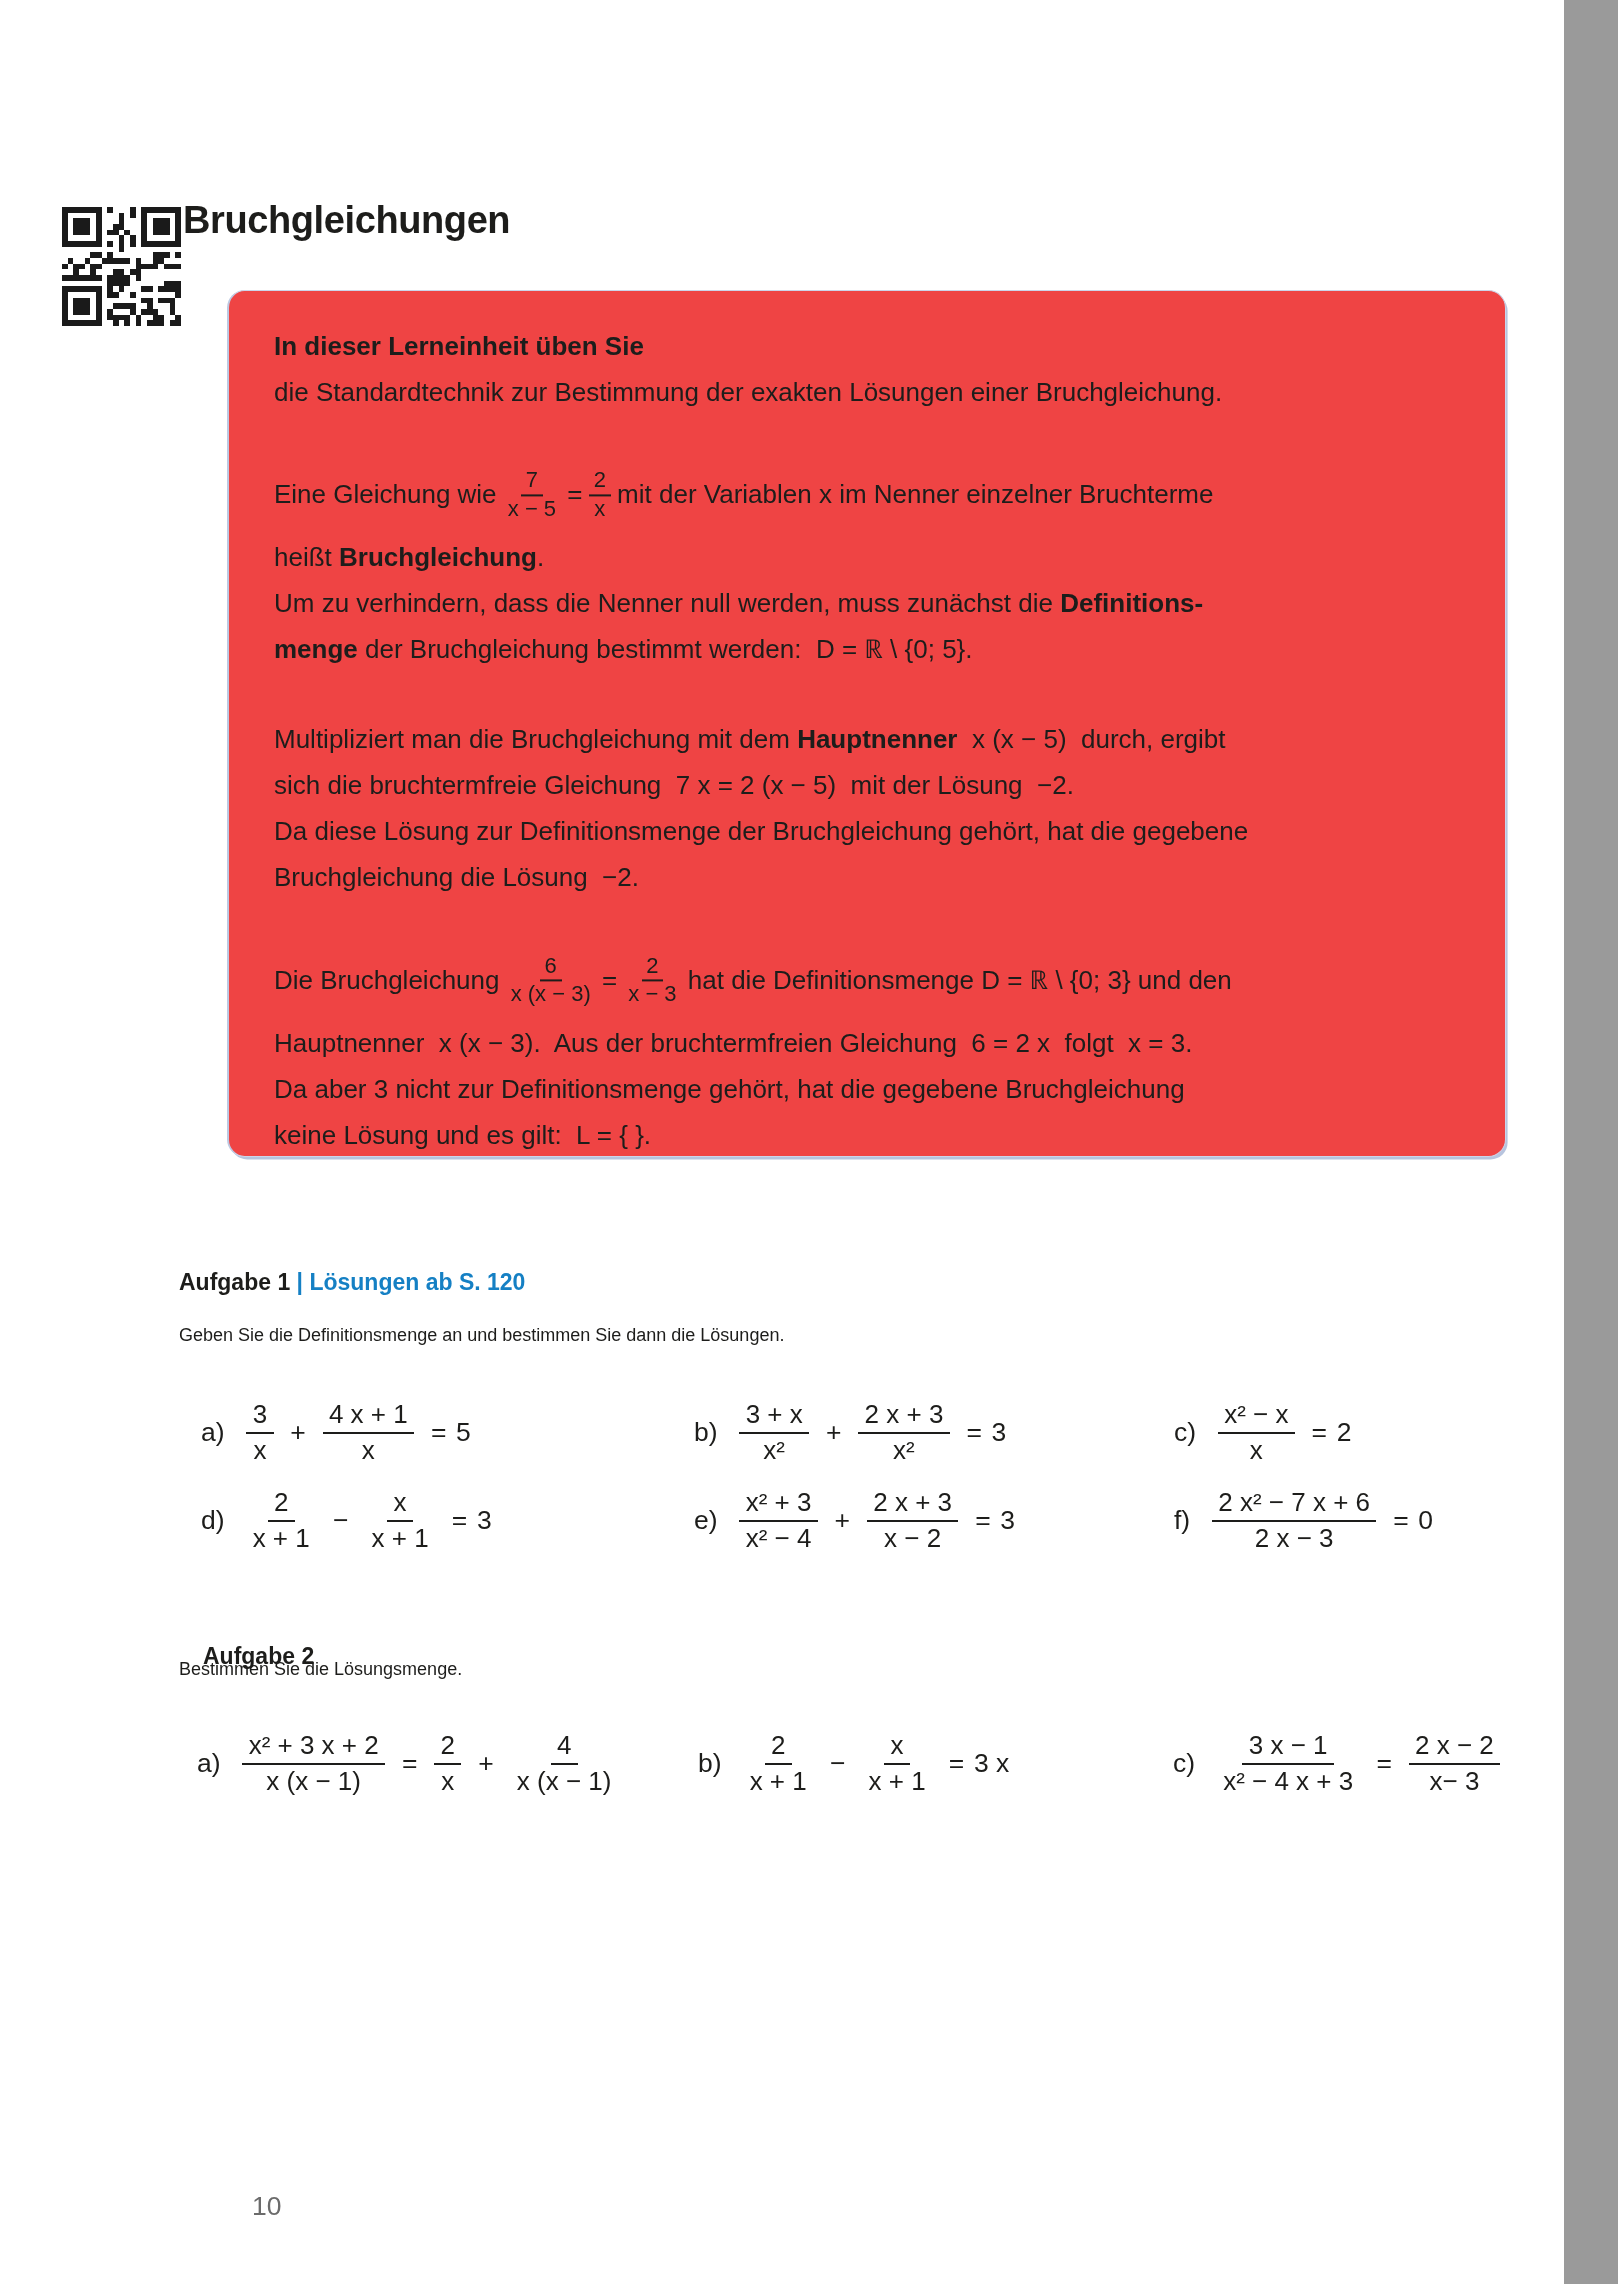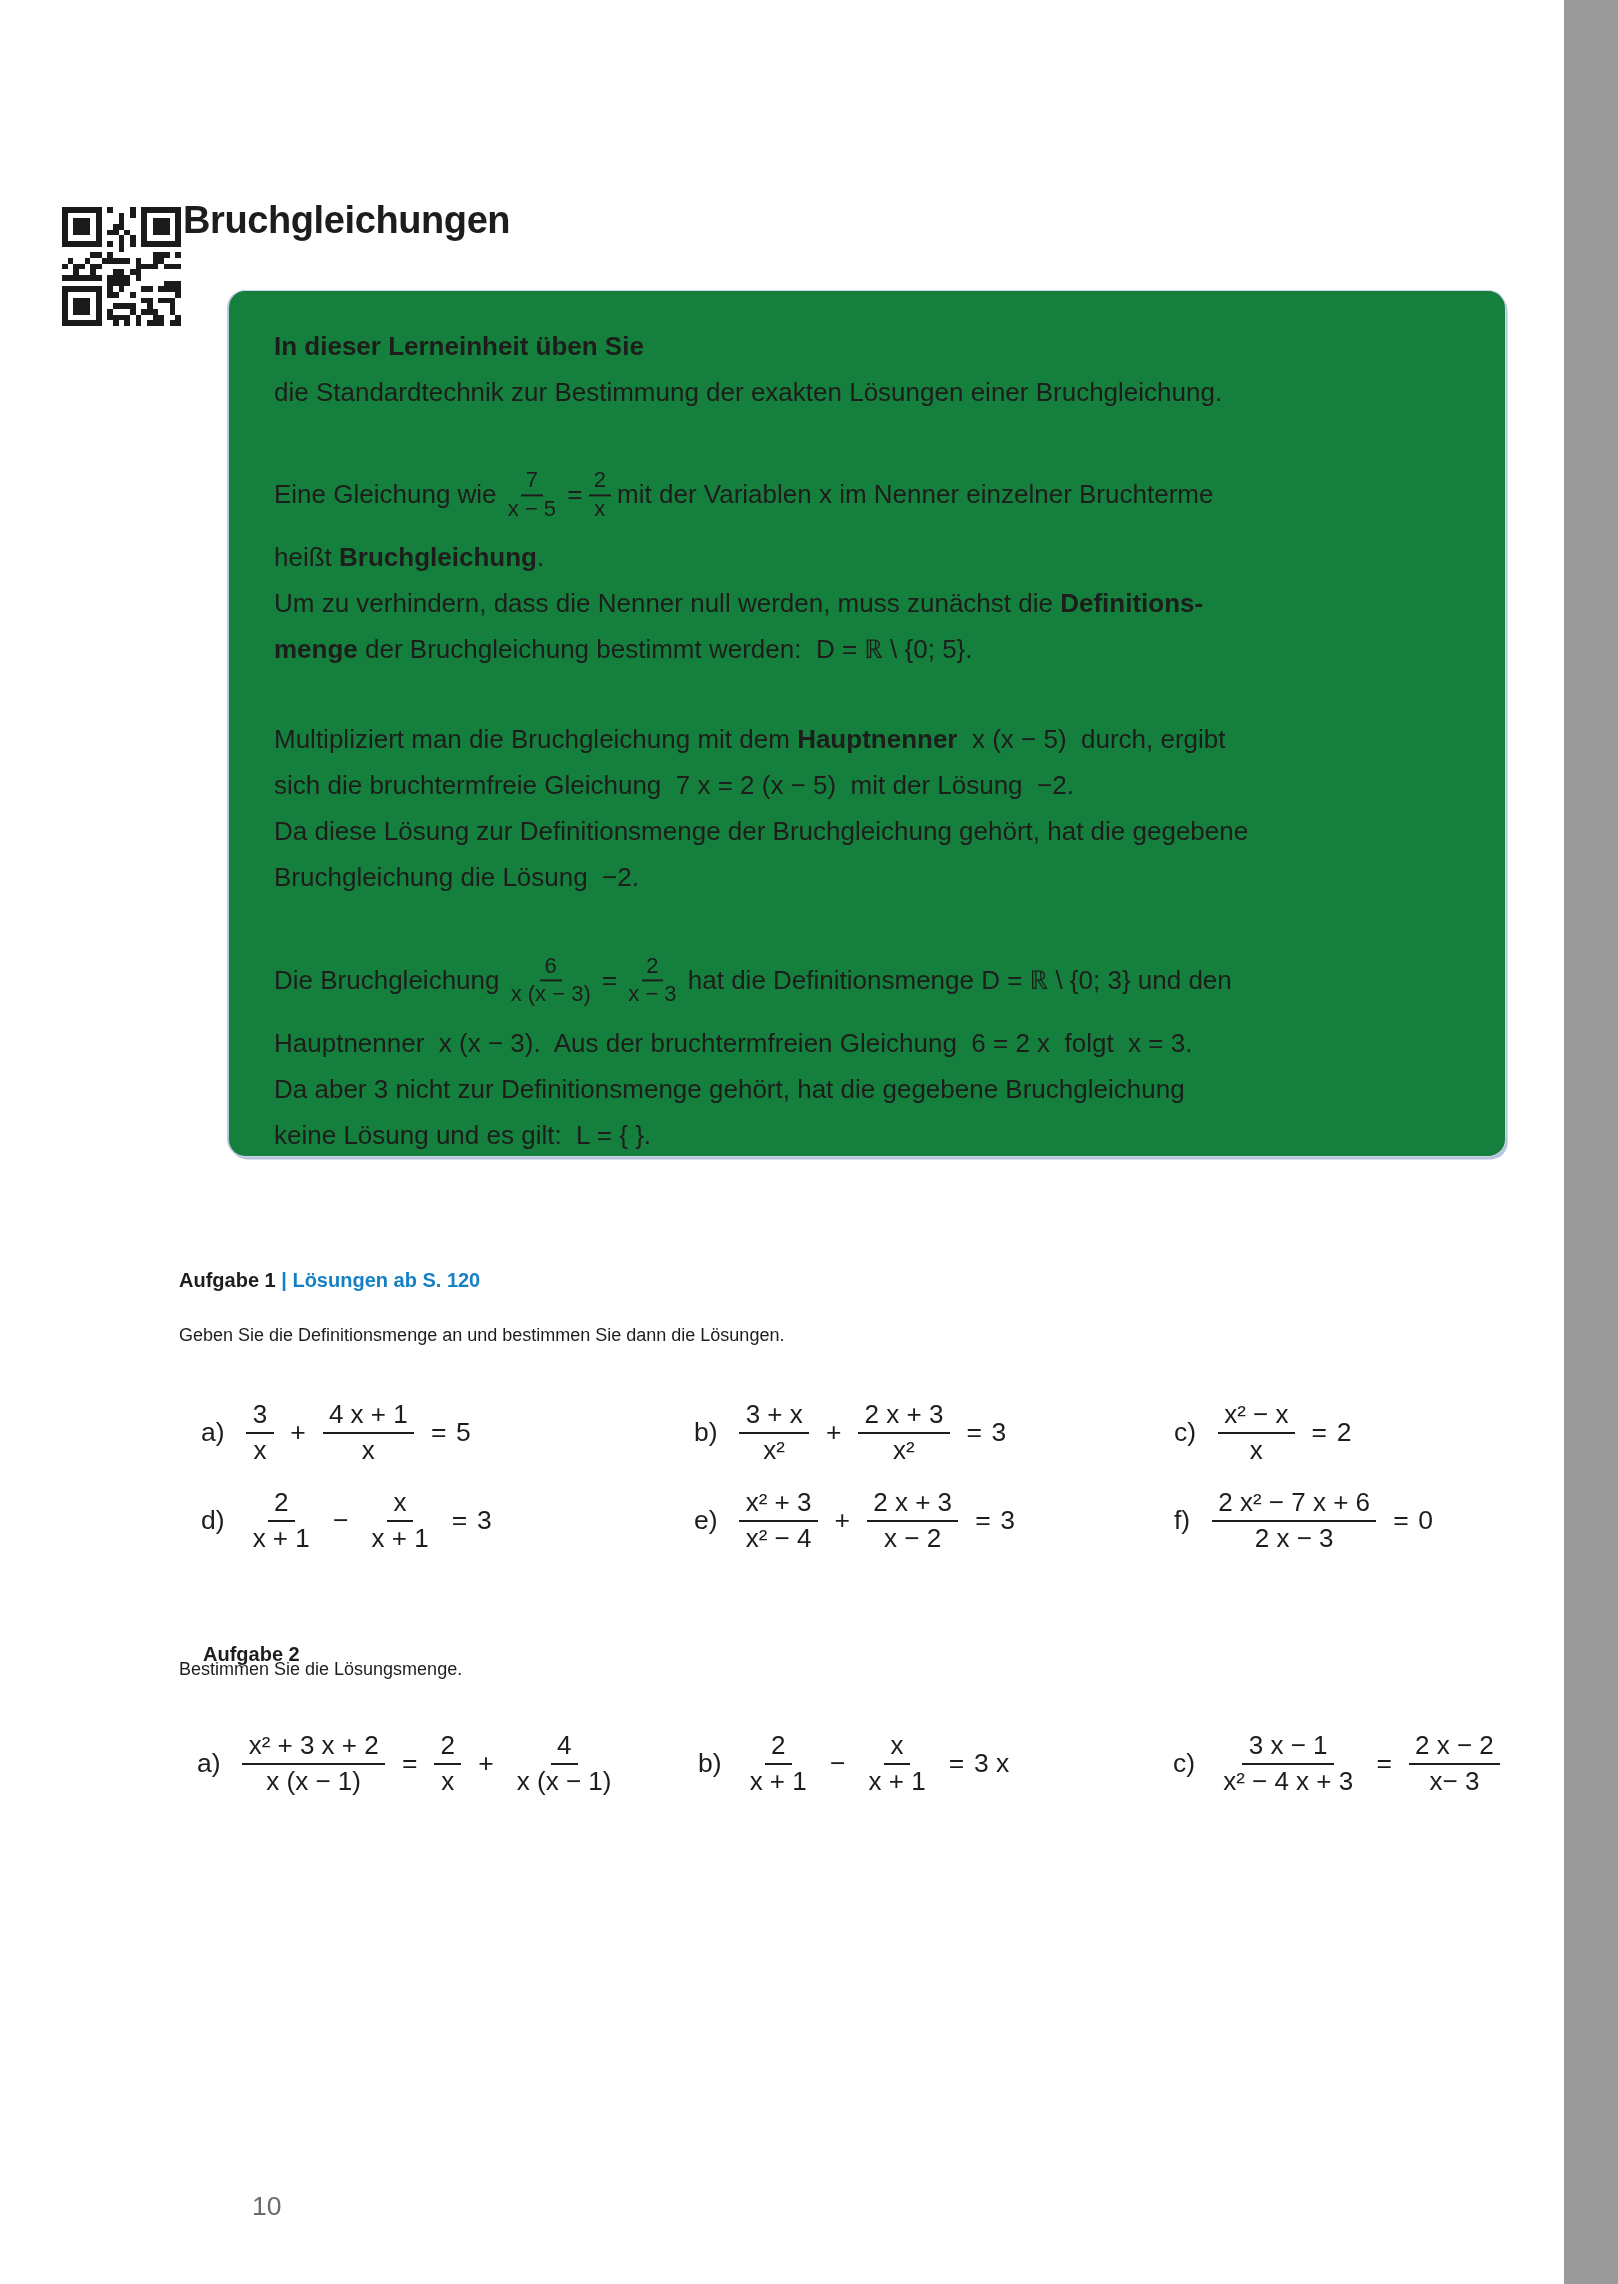--- a/index.html
+++ b/index.html
@@ -12,40 +12,40 @@
     overflow:hidden;
   }
   .qr{position:absolute;left:62px;top:207px;width:119px;height:119px;}
   .title{
     position:absolute;left:183px;top:199px;
     font-size:38px;font-weight:bold;letter-spacing:-0.4px;
   }
   .infobox{
     position:absolute;left:227px;top:290px;width:1279px;height:867px;
     box-sizing:border-box;
-    background:#15803d;
+    background:#ef4444;
     border:1.6px solid #ccd5ea;
     border-left:2.4px solid #bdc9e2;
     border-radius:17.7px;
     box-shadow:2.4px 3.2px 0 -0.8px #b7c4de;
     padding:32px 42px 0 45px;
     font-size:26px;line-height:46px;
   }
   .boxline{white-space:nowrap;}
   .boxline.has-frac{padding:11.3px 0;}
   .bold{font-weight:bold;}
   .frac{
     display:inline-flex;flex-direction:column;align-items:center;
     vertical-align:middle;margin:0 6.4px;
     font-size:22px;line-height:1.12;
     transform:translateY(-1.6px);
   }
   .frac .num{padding:0 4.8px 0.8px 4.8px;border-bottom:2px solid #1d1d1b;}
   .frac .den{padding:0.8px 4.8px 0 4.8px;}
-  .aufgabe-head{position:absolute;left:179px;font-size:20px;font-weight:bold;}
+  .aufgabe-head{position:absolute;left:179px;font-size:23px;font-weight:bold;}
   .aufgabe-head .blue{font-weight:bold;}
   .blue{color:#1580c4;}
   .instruction{position:absolute;left:179px;font-size:18px;}
   .eq{
     position:absolute;display:flex;align-items:center;height:77px;
     font-size:26.5px;white-space:nowrap;
   }
   .eq .eqlabel{margin-right:9.7px;}
   .eq .frac{font-size:26px;margin:0 7.2px;transform:none;line-height:1.18;}
   .eq .frac .num{border-bottom:2.4px solid #1d1d1b;padding:0 6.4px 1.6px 6.4px;}

